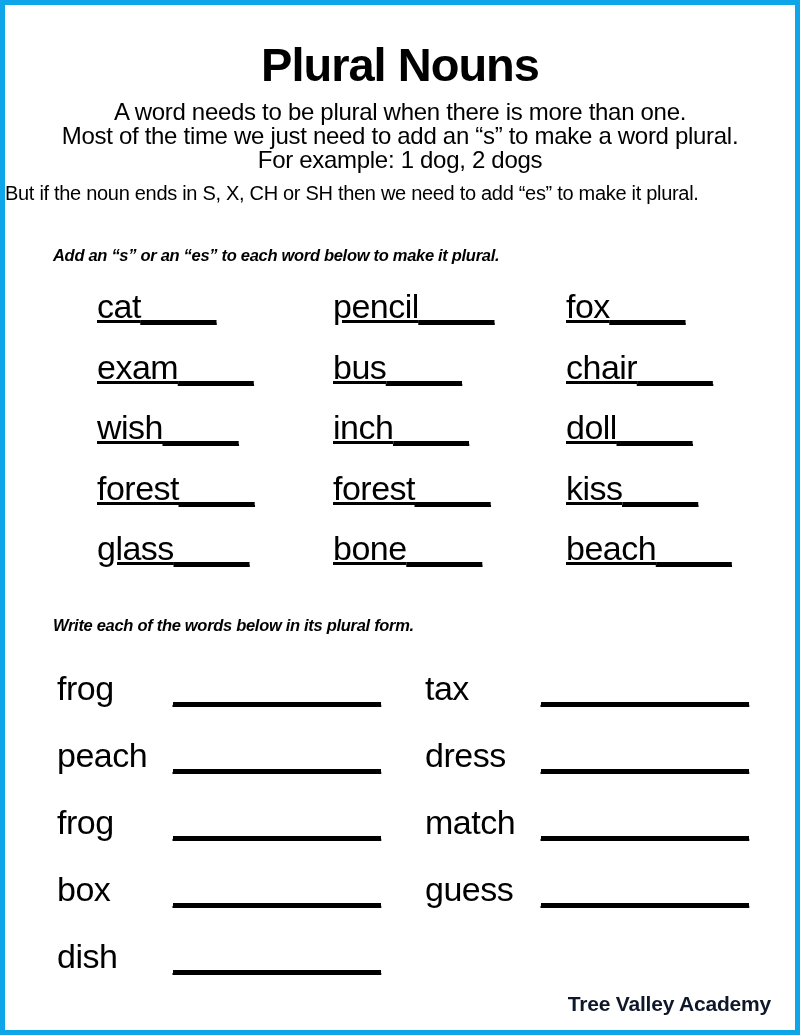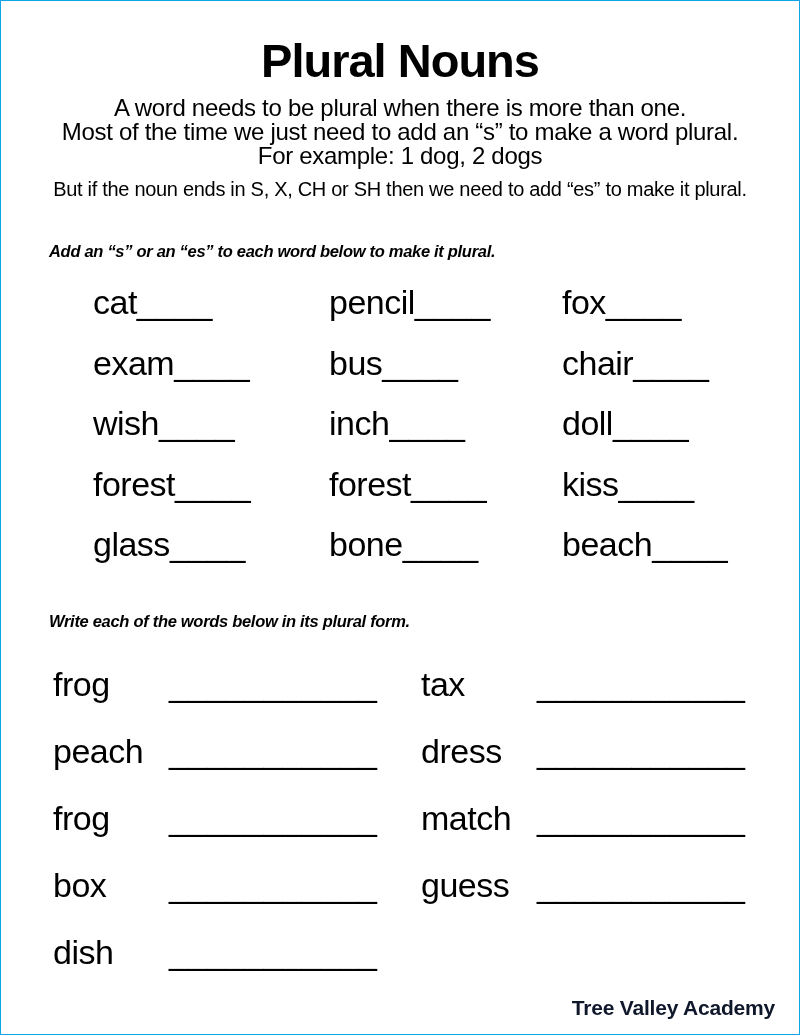--- a/index.html
+++ b/index.html
@@ -7,42 +7,41 @@
   body {
     width: 800px;
     height: 1035px;
     font-family: "Liberation Sans", sans-serif;
     color: #000;
   }
   .page {
     position: relative;
     width: 800px;
     height: 1035px;
-    border: 1px solid #0ea5e9;
+    border: 5px solid #0ea5e9;
     background: #fff;
     overflow: hidden;
   }
   .title {
     margin-top: 34px;
     text-align: center;
     font-size: 47px;
     font-weight: 700;
     letter-spacing: -1px;
     line-height: 1.1;
   }
   .intro {
     margin-top: 9px;
     text-align: center;
     font-size: 24px;
     line-height: 24px;
     letter-spacing: -0.3px;
   }
   .rule-line {
     margin-top: 9px;
-    text-align: center;
     font-size: 20px;
     line-height: 24px;
     letter-spacing: -0.3px;
   }
   .instruction {
     margin-top: 41px;
     margin-left: 48px;
     font-style: italic;
     font-weight: 600;
     font-size: 16.5px;
@@ -62,21 +61,21 @@
   .grid2 {
     margin-top: 20px;
     margin-left: 52px;
     display: grid;
     grid-template-columns: 368px 1fr;
     grid-auto-rows: 67px;
     align-items: center;
     font-size: 34px;
     letter-spacing: -0.5px;
   }
-  .cell { white-space: nowrap; }
+  .cell { white-space: nowrap; text-decoration: underline; }
   .grid2 .word { display: inline-block; width: 116px; }
   .blank { letter-spacing: 0; }
   .footer-brand {
     position: absolute;
     right: 24px;
     bottom: 14px;
     font-size: 21px;
     font-weight: 700;
     letter-spacing: -0.2px;
   }

